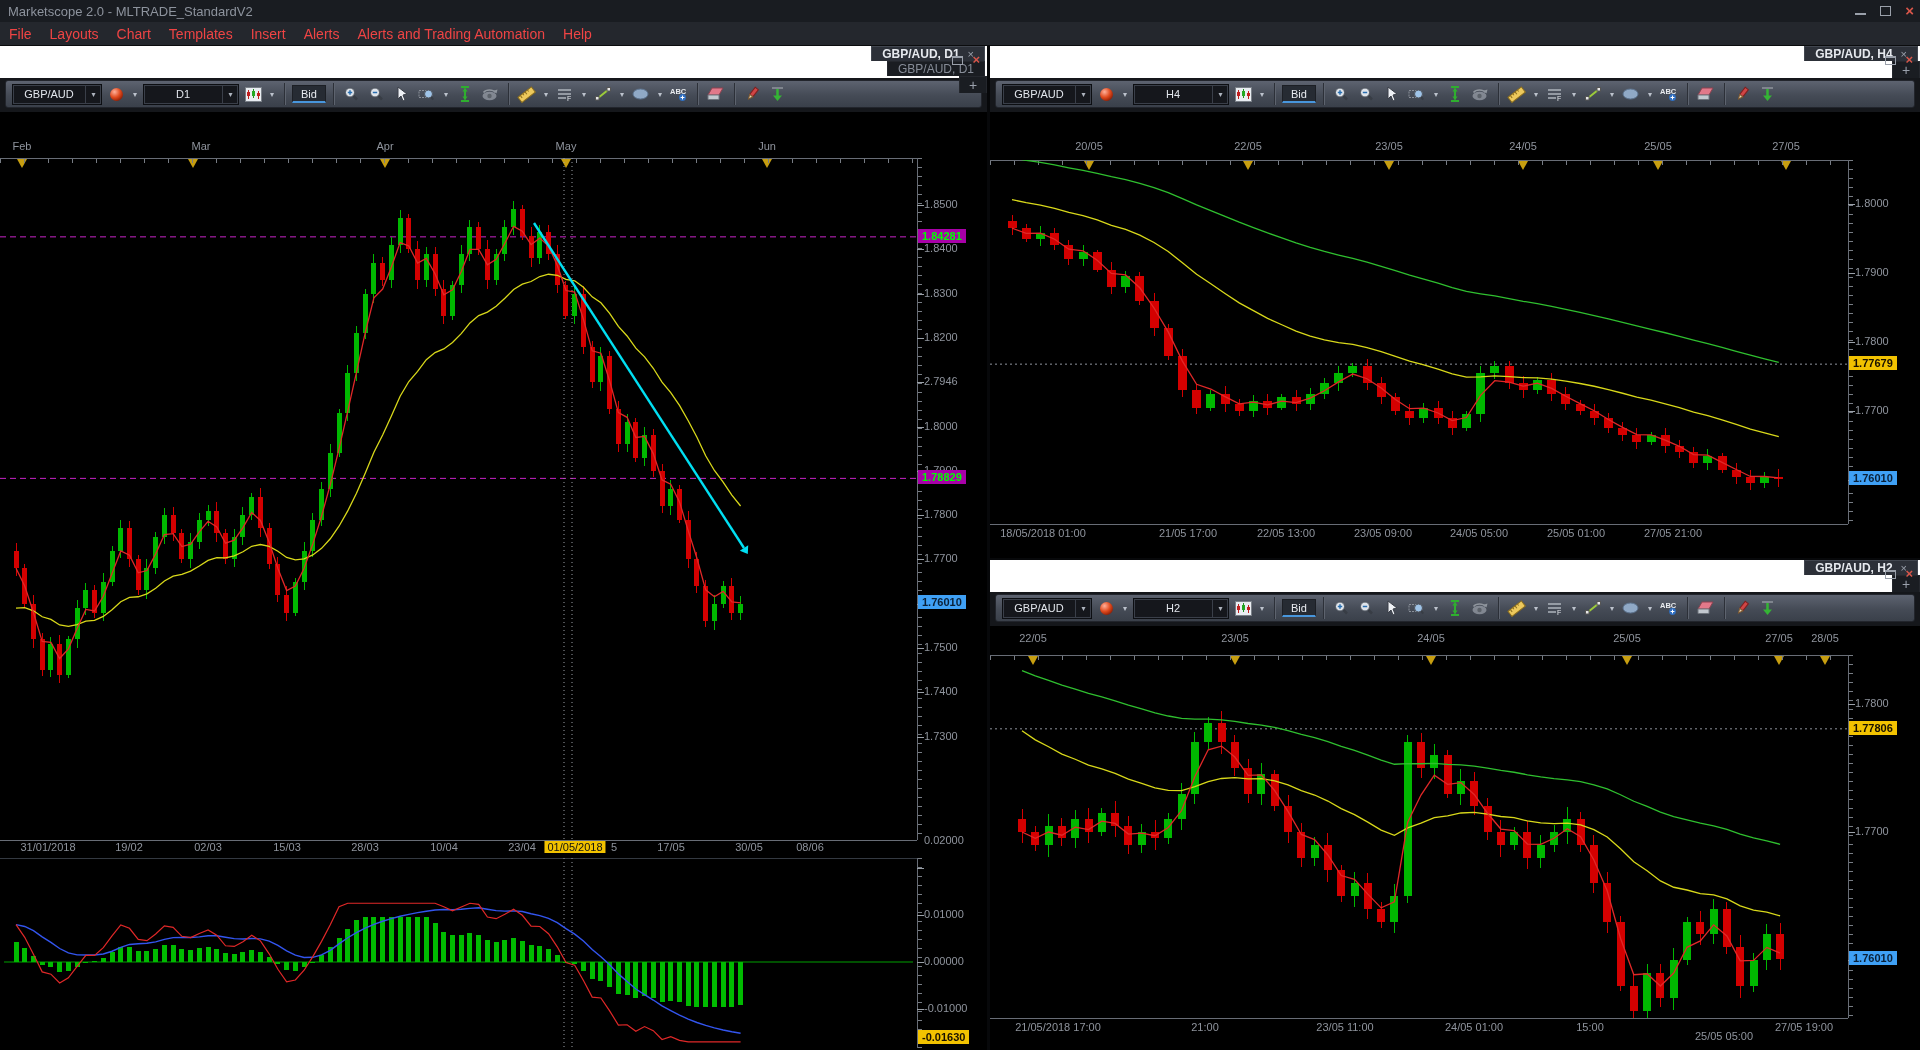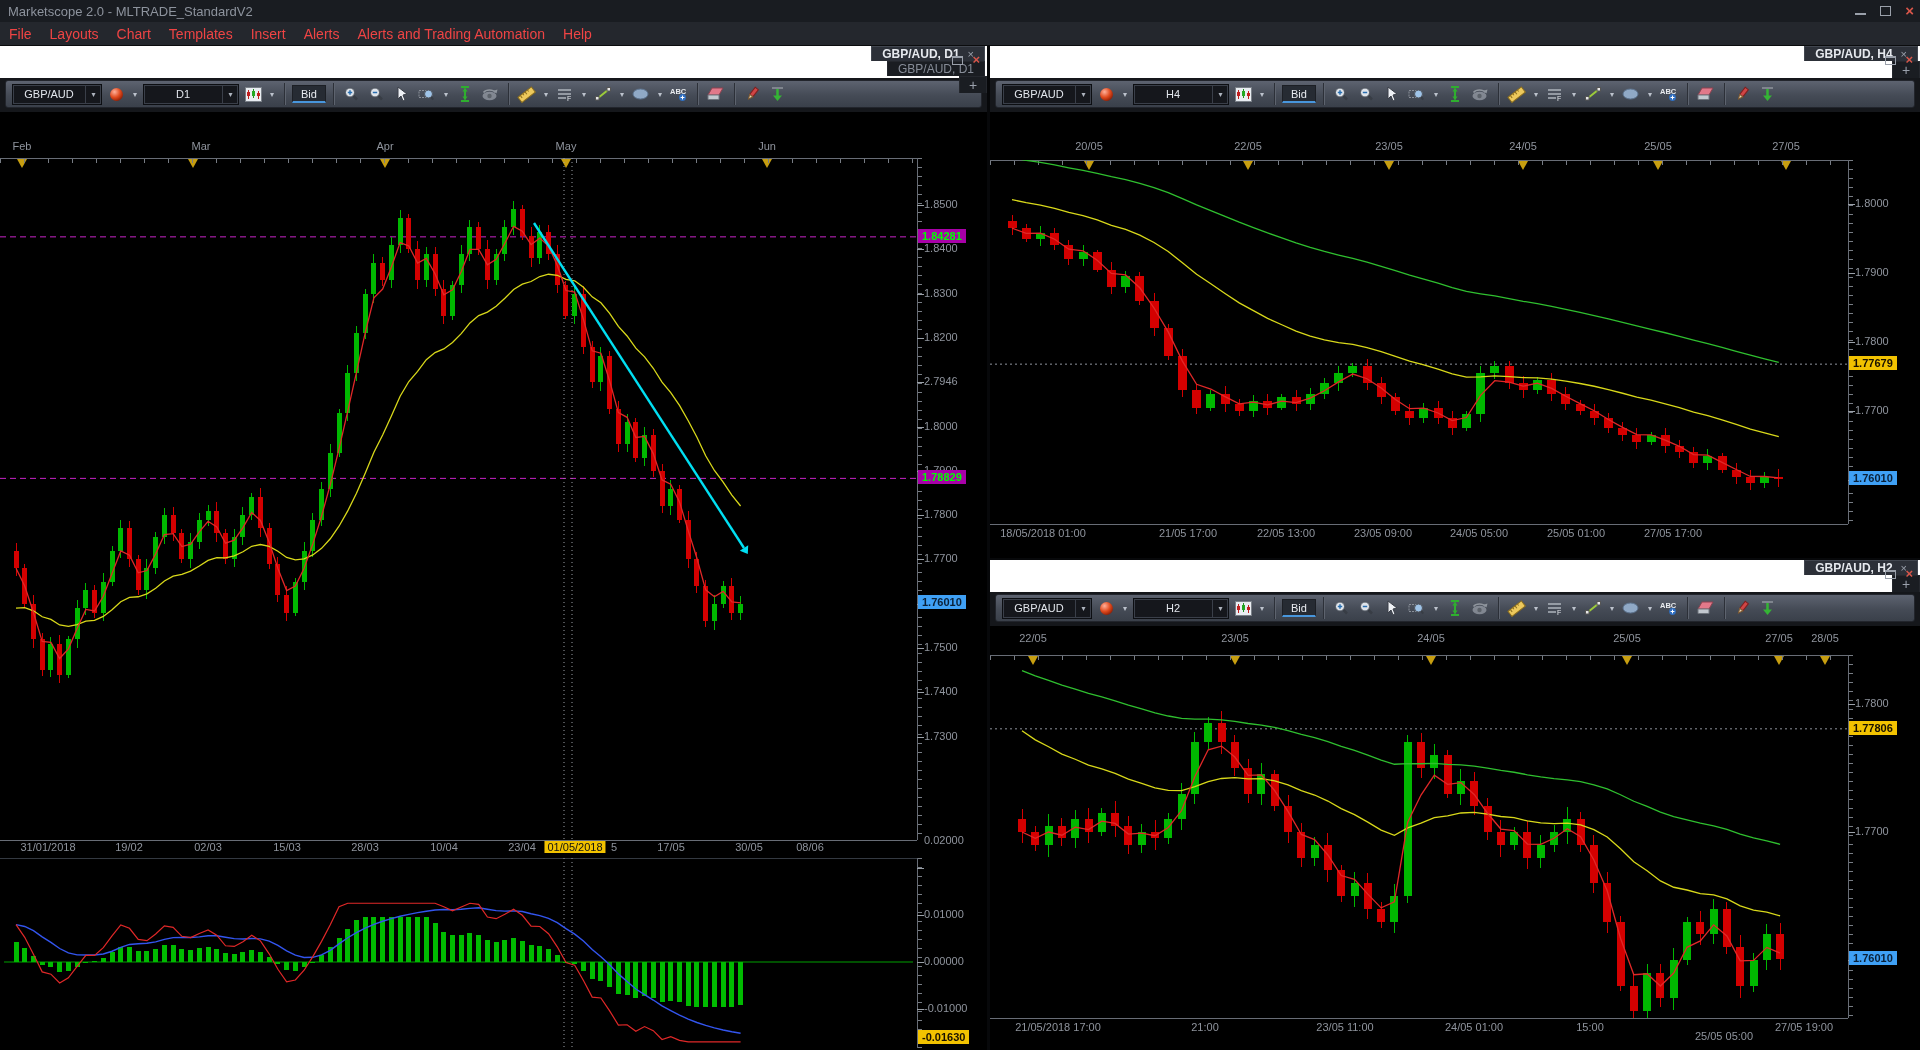--- a/index.html
+++ b/index.html
@@ -760,21 +760,21 @@
       <div class="tri" style="left: 796px; top: 49px;"></div>
       <div class="axline-h" style="left: 0px; top: 48px; width: 858px;"></div>
       <div class="tickstrip-h" style="left: 0px; top: 49px; width: 858px;"></div>
       <div class="axline-h" style="left: 0px; top: 412px; width: 858px;"></div>
       <div class="lbl" style="left: 53px; top: 415px;">18/05/2018 01:00</div>
       <div class="lbl" style="left: 198px; top: 415px;">21/05 17:00</div>
       <div class="lbl" style="left: 296px; top: 415px;">22/05 13:00</div>
       <div class="lbl" style="left: 393px; top: 415px;">23/05 09:00</div>
       <div class="lbl" style="left: 489px; top: 415px;">24/05 05:00</div>
       <div class="lbl" style="left: 586px; top: 415px;">25/05 01:00</div>
-      <div class="lbl" style="left: 683px; top: 415px;">27/05 17:00</div>
+      <div class="lbl" style="left: 683px; top: 415px;">27/05 21:00</div>
       <div class="axline-v" style="left: 858px; top: 48px; height: 364px;"></div>
       <div class="tickstrip-v" style="left: 859px; top: 48px; height: 364px;"></div>
       <div class="majortick" style="left: 858px; top: 92px;"></div>
       <div class="plbl" style="left: 865px; top: 85px;">1.8000</div>
       <div class="majortick" style="left: 858px; top: 161px;"></div>
       <div class="plbl" style="left: 865px; top: 154px;">1.7900</div>
       <div class="majortick" style="left: 858px; top: 230px;"></div>
       <div class="plbl" style="left: 865px; top: 223px;">1.7800</div>
       <div class="majortick" style="left: 858px; top: 299px;"></div>
       <div class="plbl" style="left: 865px; top: 292px;">1.7700</div>

